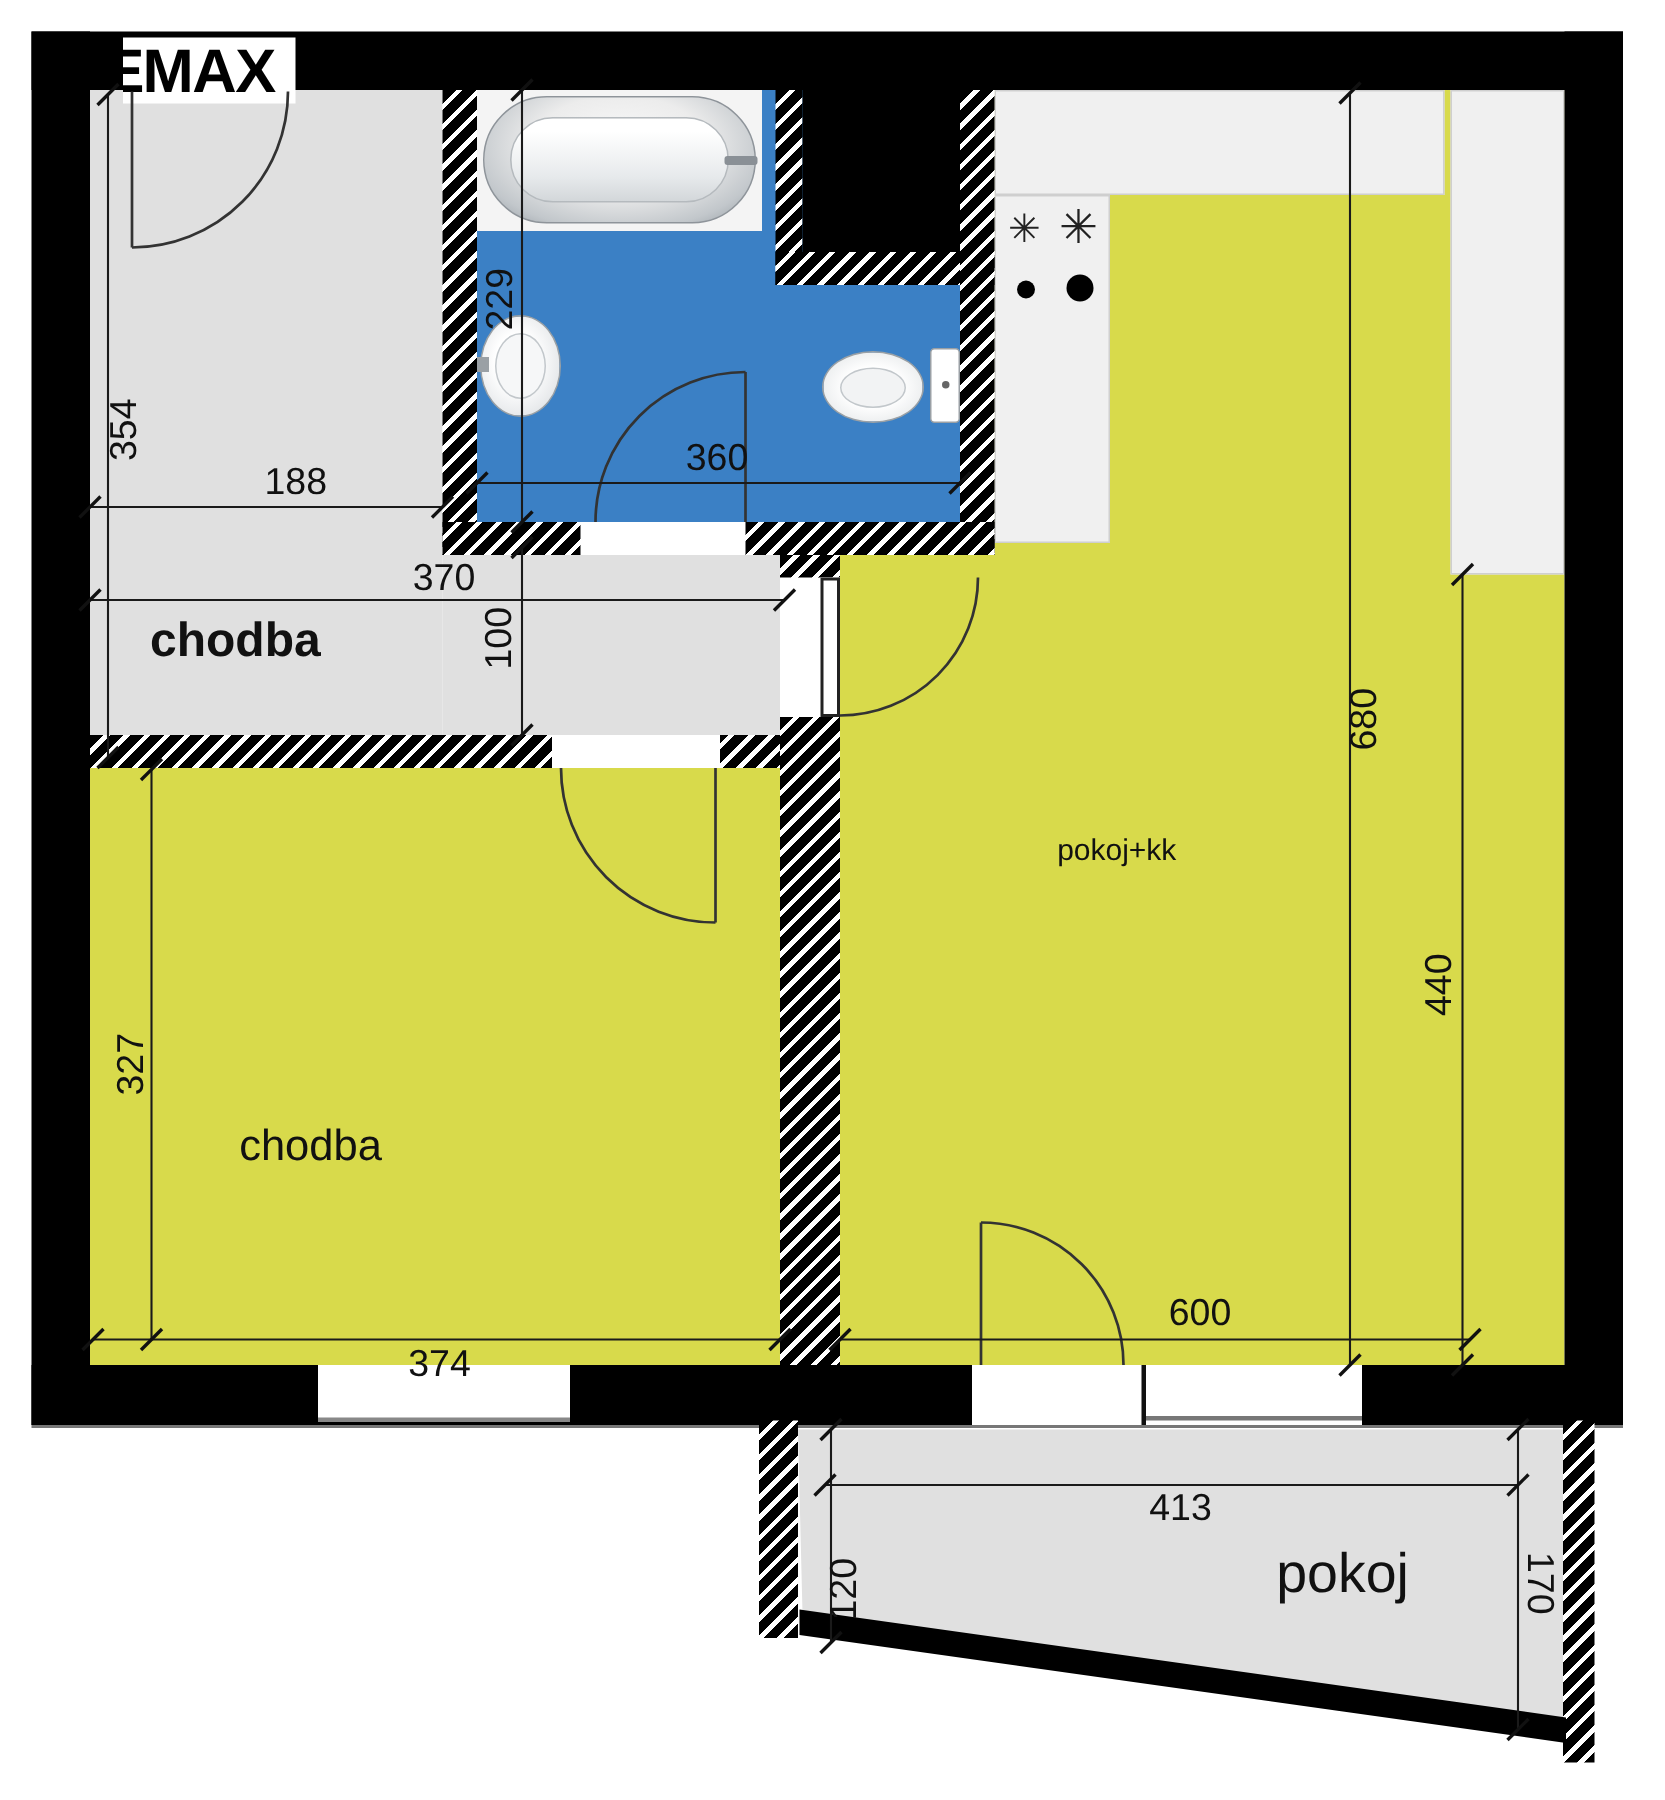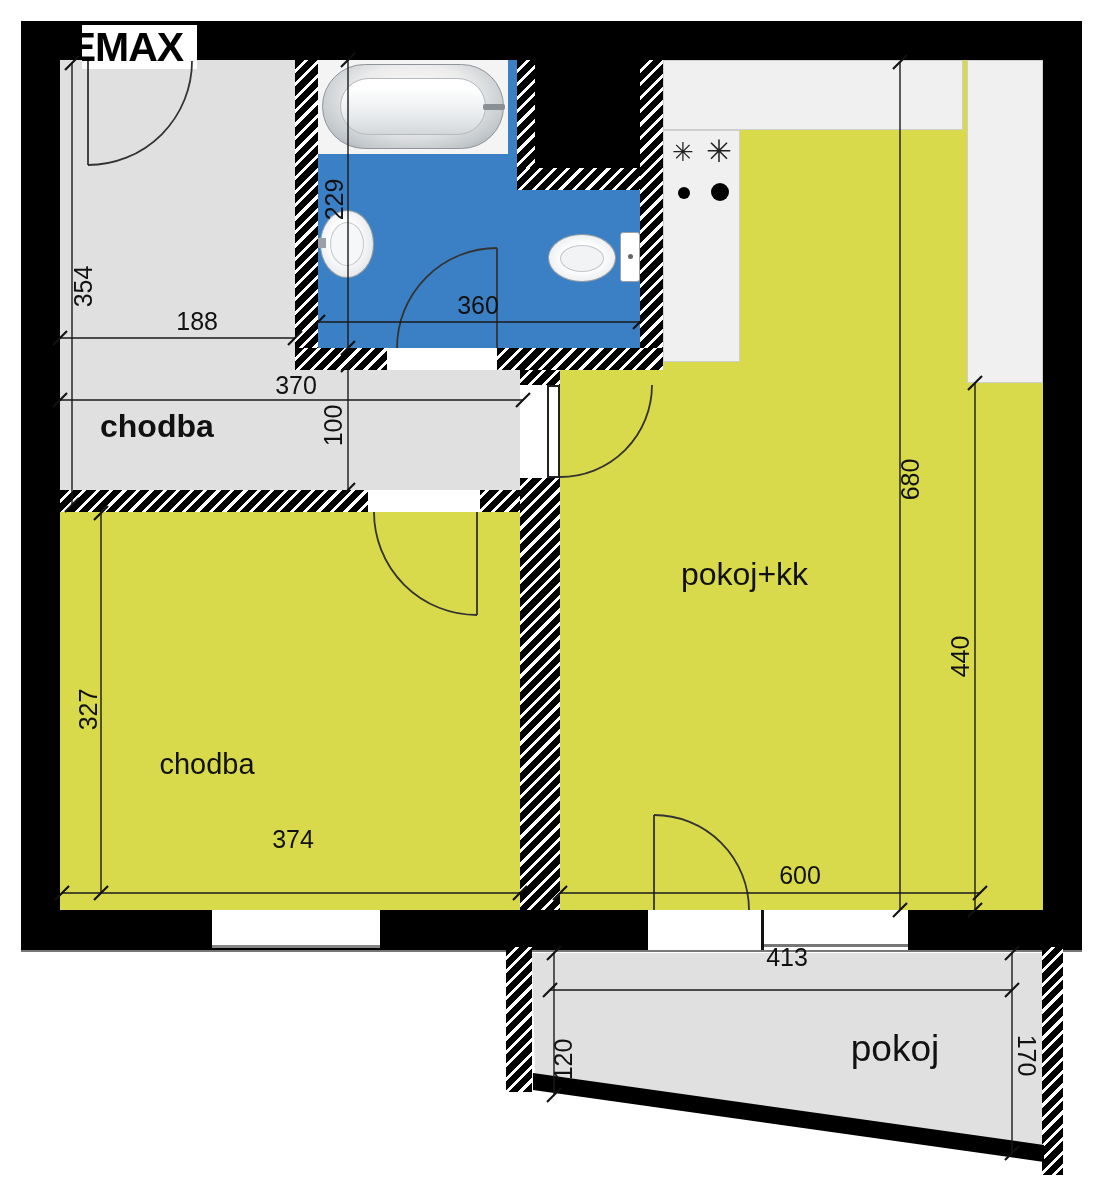--- a/index.html
+++ b/index.html
@@ -13,21 +13,21 @@
   .floor-blue{position:absolute;background:#3b80c5;}
   .counter{position:absolute;background:#f0f0f0;border:1px solid #cfcfcf;box-sizing:border-box;}
   .opening{position:absolute;background:#fff;}
   .dim{position:absolute;width:84px;margin-left:-42px;margin-top:-14px;text-align:center;
        font-size:25px;line-height:27px;color:#111;white-space:nowrap;}
   .rot-ccw{transform:rotate(-90deg);}
   .rot-cw{transform:rotate(90deg);}
   .room-label{position:absolute;color:#111;text-align:center;white-space:nowrap;}
   #lbl-chodba{left:100px;top:408px;width:110px;font-size:32px;font-weight:bold;}
   #lbl-pokoj{left:152px;top:748px;width:110px;font-size:29px;}
-  #lbl-pokojkk{left:672px;top:556px;width:145px;font-size:32px;}
+  #lbl-pokojkk{left:672px;top:556px;width:145px;font-size:20px;}
   #lbl-balkon{left:795px;top:1028px;width:200px;font-size:37px;}
   #logo{position:absolute;left:82px;top:25px;width:115px;height:44px;background:#fff;
         overflow:hidden;white-space:nowrap;}
   #logo .lg{font-size:41px;line-height:44px;font-weight:900;color:#000;letter-spacing:-1px;}
   #logo .clip{display:inline-block;width:13px;overflow:hidden;direction:rtl;vertical-align:top;}
   .leaf-rect{position:absolute;background:#fff;border:2px solid #222;box-sizing:border-box;}
   .burner-star{position:absolute;color:#222;font-size:28px;line-height:28px;}
   .burner-dot{position:absolute;background:#000;border-radius:50%;}
   .fixture{position:absolute;box-sizing:border-box;}
   svg{position:absolute;left:0;top:0;pointer-events:none;}
@@ -166,25 +166,25 @@
     </g>
   </svg>
 
   <div class="dim rot-ccw" style="left:83px;top:287px;">354</div>
   <div class="dim" style="left:176px;top:322px;text-align:right;">188</div>
   <div class="dim" style="left:296px;top:386px;">370</div>
   <div class="dim rot-ccw" style="left:333px;top:426px;">100</div>
   <div class="dim rot-ccw" style="left:334px;top:200px;">229</div>
   <div class="dim" style="left:478px;top:306px;">360</div>
   <div class="dim rot-ccw" style="left:88px;top:710px;">327</div>
-  <div class="dim" style="left:293px;top:840px;">374</div>
+  <div class="dim" style="left:293px;top:910px;">374</div>
   <div class="dim rot-ccw" style="left:910px;top:480px;">680</div>
   <div class="dim rot-ccw" style="left:960px;top:657px;">440</div>
   <div class="dim" style="left:800px;top:876px;">600</div>
-  <div class="dim" style="left:787px;top:958px;">413</div>
+  <div class="dim" style="left:787px;top:1006px;">413</div>
   <div class="dim rot-ccw" style="left:563px;top:1060px;">120</div>
   <div class="dim rot-cw" style="left:1026px;top:1056px;">170</div>
 
   <div class="room-label" id="lbl-chodba">chodba</div>
   <div class="room-label" id="lbl-pokoj">chodba</div>
   <div class="room-label" id="lbl-pokojkk">pokoj+kk</div>
   <div class="room-label" id="lbl-balkon">pokoj</div>
 
 </div>
 

